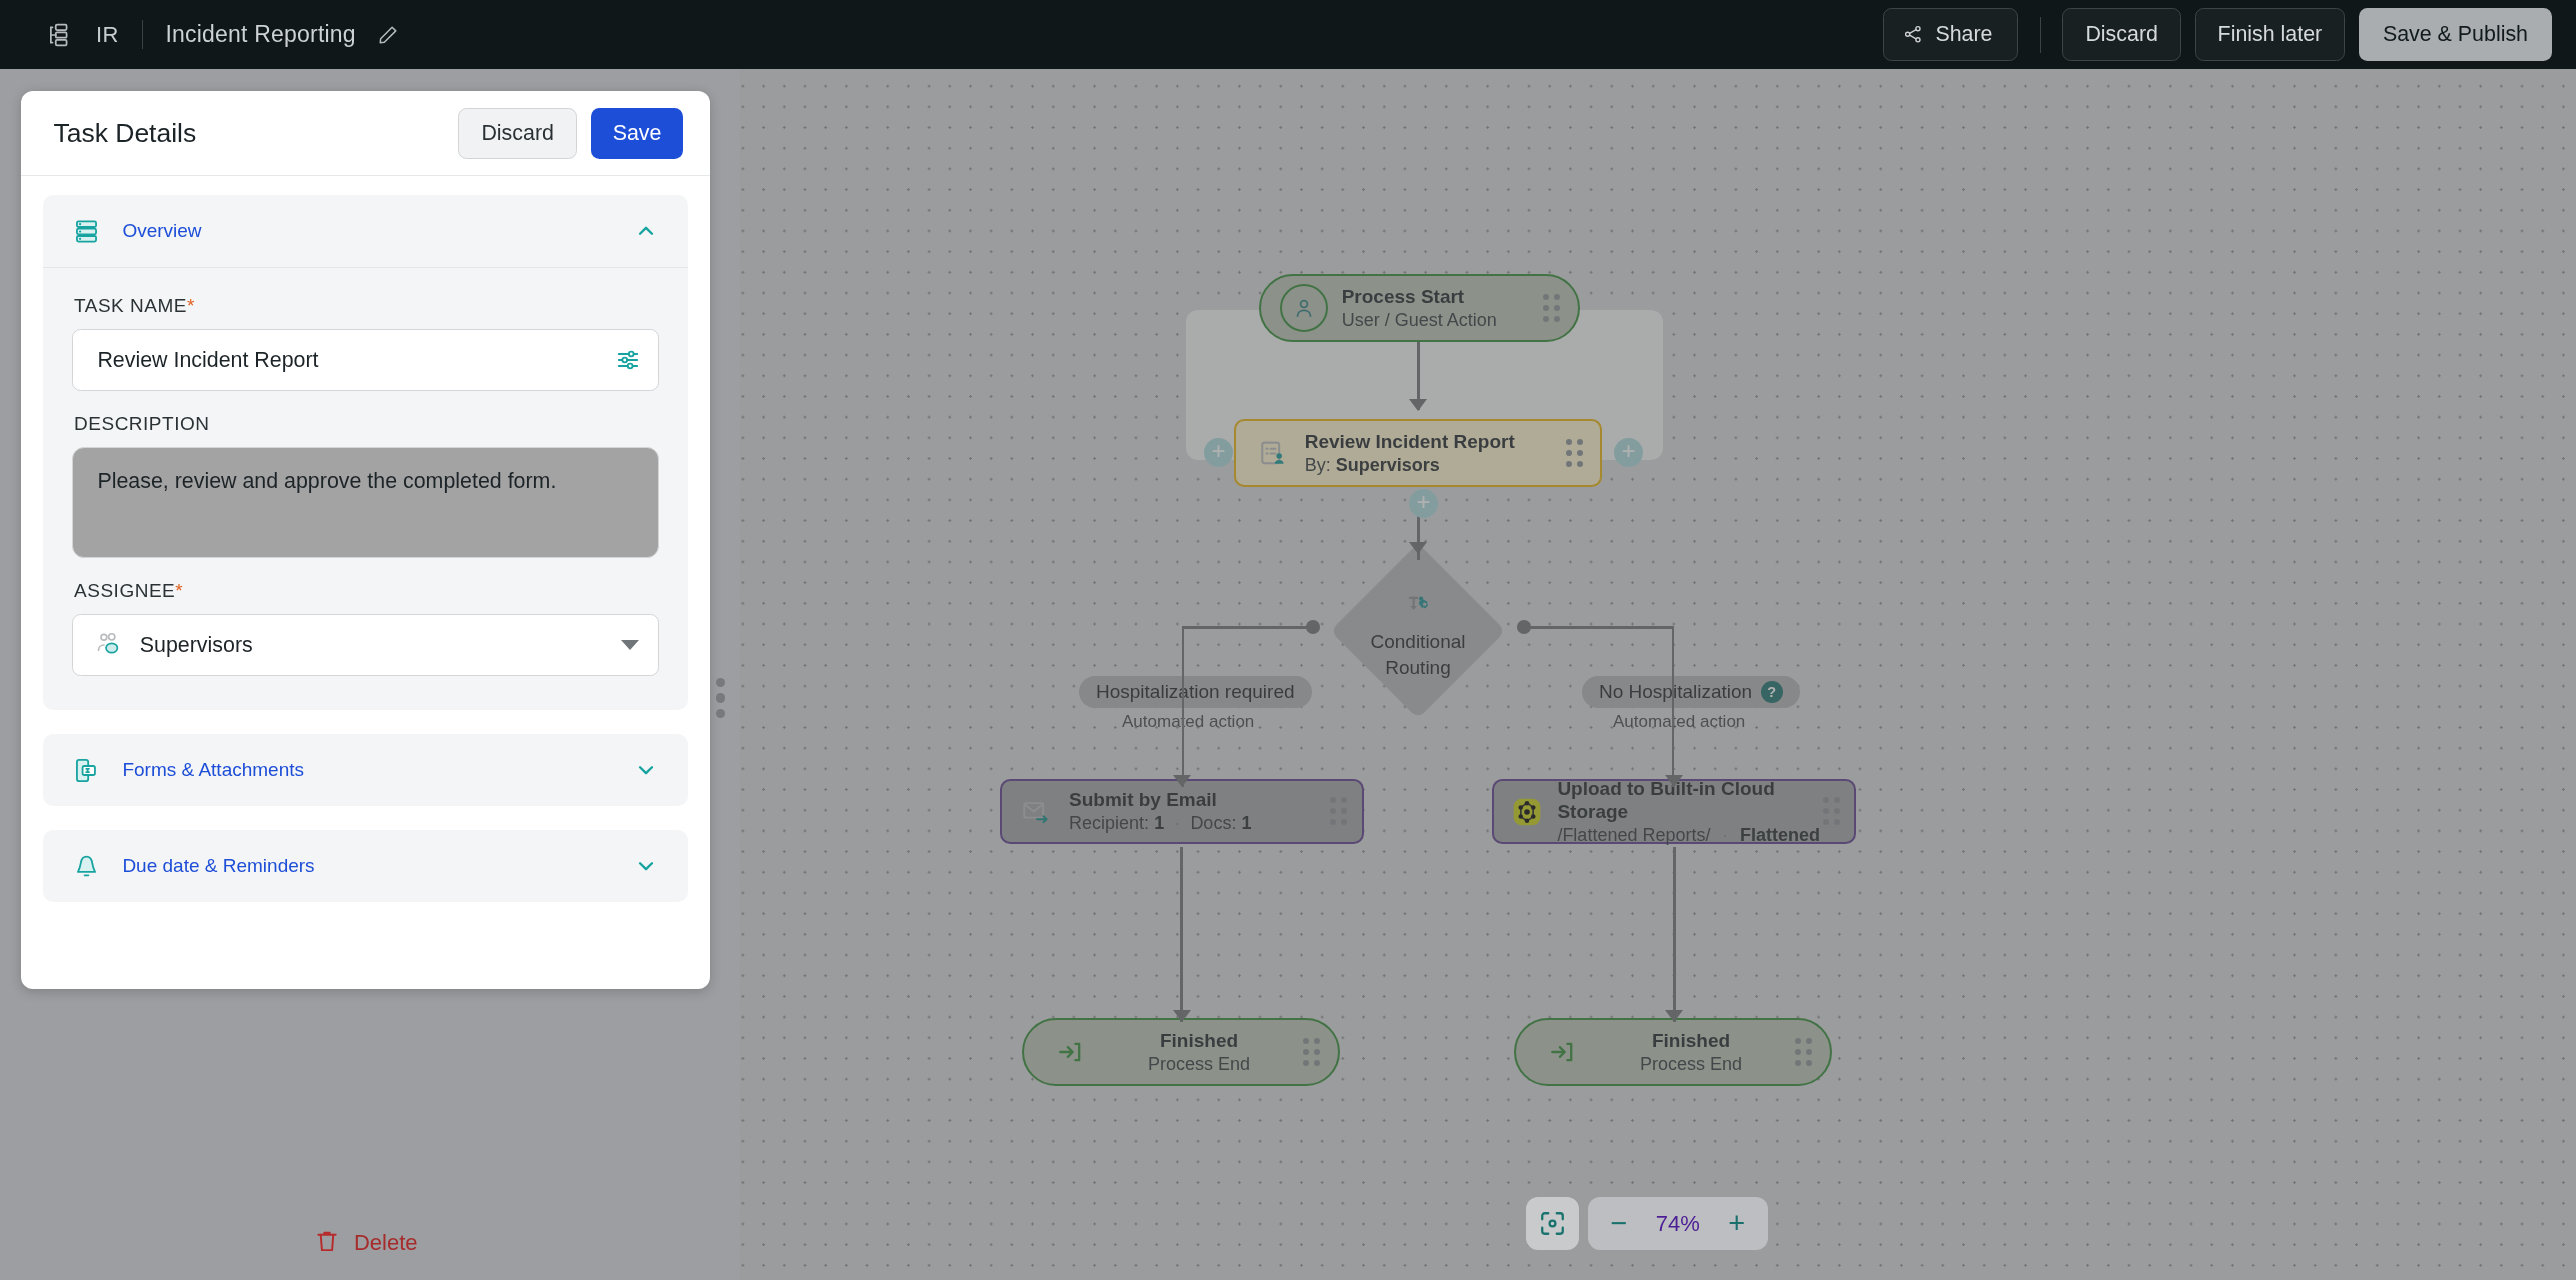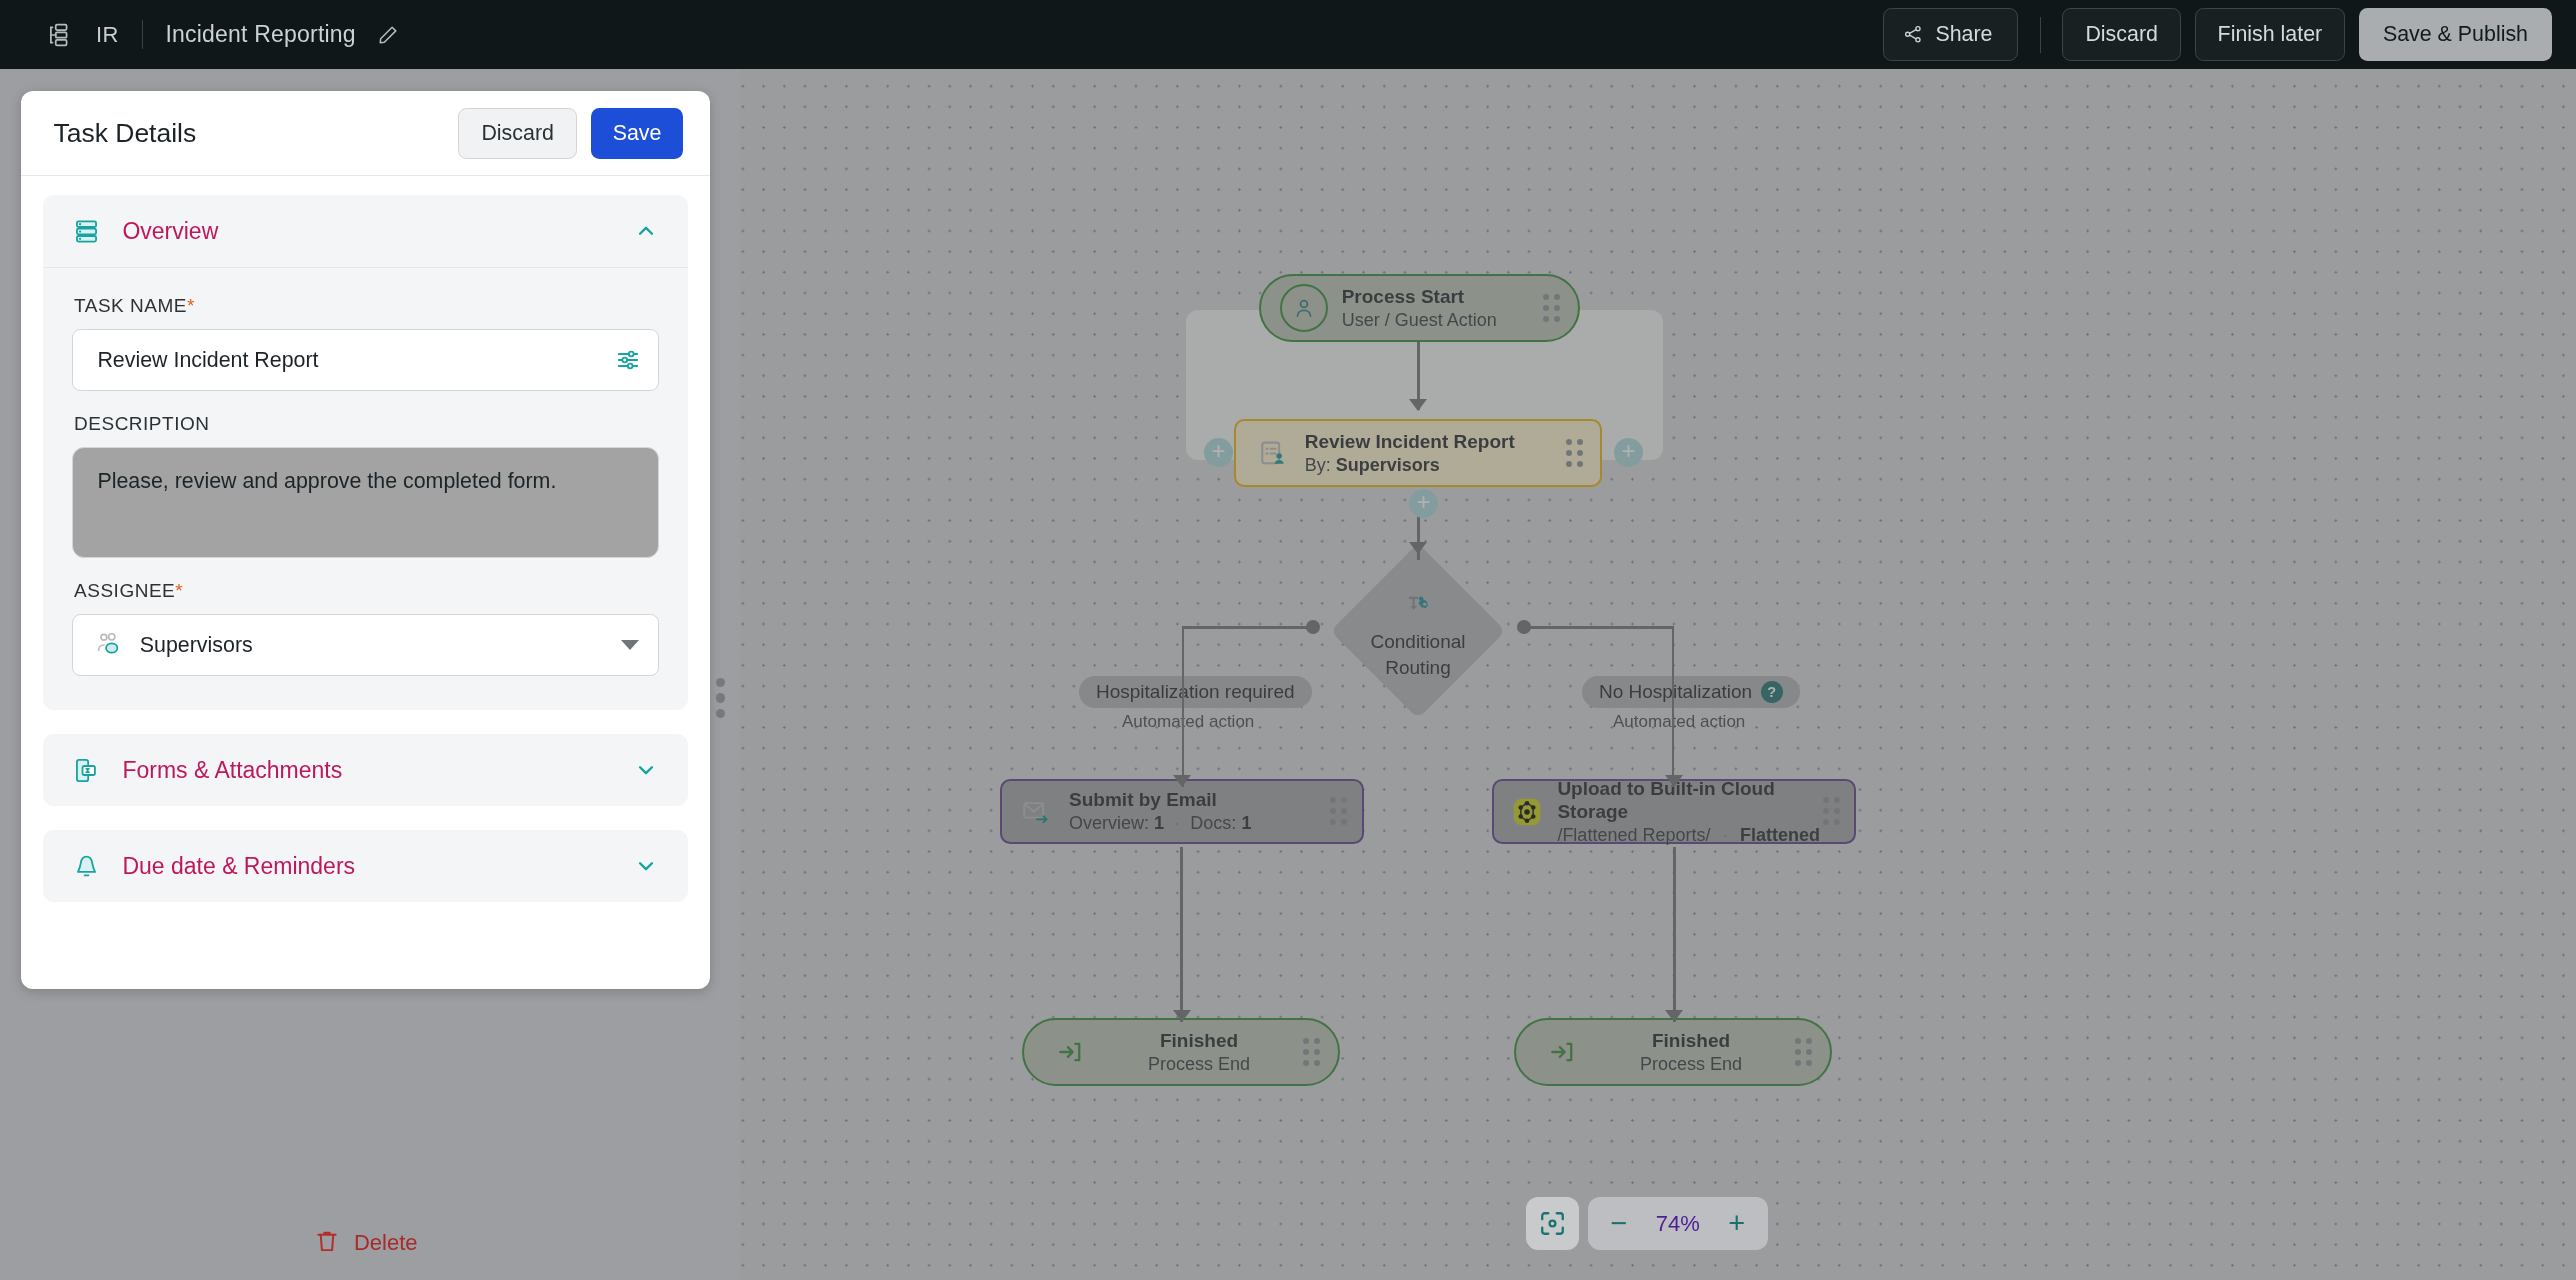--- a/index.html
+++ b/index.html
@@ -197,21 +197,21 @@
   .panel-body { flex: 1; overflow: hidden; padding: 19px 22px 0 22px; position: relative; }
 
   .section {
     background: #f4f5f6; border-radius: 10.3px; margin-bottom: 24px;
   }
   .section-head {
     height: 72px; display: flex; align-items: center; padding: 0 29px 0 26px;
     cursor: pointer;
   }
   .section-head .sh-ico { width: 34px; height: 34px; display:flex; align-items:center; justify-content:center; margin-right: 19px; }
-  .section-title { font-size: 23px; color: #be185d; text-align: center; }
+  .section-title { font-size: 19px; color: #1d4ed8; text-align: center; }
   .chev { margin-left: auto; width: 26px; height: 26px; display:flex; align-items:center; justify-content:center; }
 
   .section-body { padding: 5.1px 29px 34px 29px; border-top: 0.9px solid #e4e6e7; }
   .field-label {
     font-size: 19px; color: #2b3236; letter-spacing: 0.5px; margin: 22px 0 12px 1.7px;
   }
   .req { color: #e06020; }
   .input-box {
     background: #ffffff; border: 0.9px solid #d3d5d7; border-radius: 8.5px;
     height: 62px; display: flex; align-items: center; padding: 0 17px 0 24px;
@@ -411,21 +411,21 @@
       <span style="width:38px;height:38px;display:flex;align-items:center;justify-content:center;margin-right:13.7px;">
         <svg width="29" height="26" viewBox="0 0 26 22" fill="none" stroke="#b9bcbe" stroke-width="1.7">
           <rect x="2" y="3" width="17" height="13" rx="1.4"></rect>
           <path d="M2.6 4.2L10.5 10.6 18.4 4.2" stroke-linecap="round"></path>
           <path d="M13.5 17.5h8.5M19.2 14.8l2.9 2.7-2.9 2.7" stroke="#0f8c87" stroke-linecap="round" stroke-linejoin="round"></path>
         </svg>
       </span>
       <span class="n-text">
         <span class="n-title">Submit by Email</span>
         <span class="n-sub">
-          <span>Overview:</span>
+          <span>Recipient:</span>
           <b>1</b>
           <span style="color:#7d848a;margin:0 5.1px;">·</span>
           <span>Docs:</span>
           <b>1</b>
         </span>
       </span>
       <span class="grip">
           <i></i>
           <i></i>
           <i></i>

